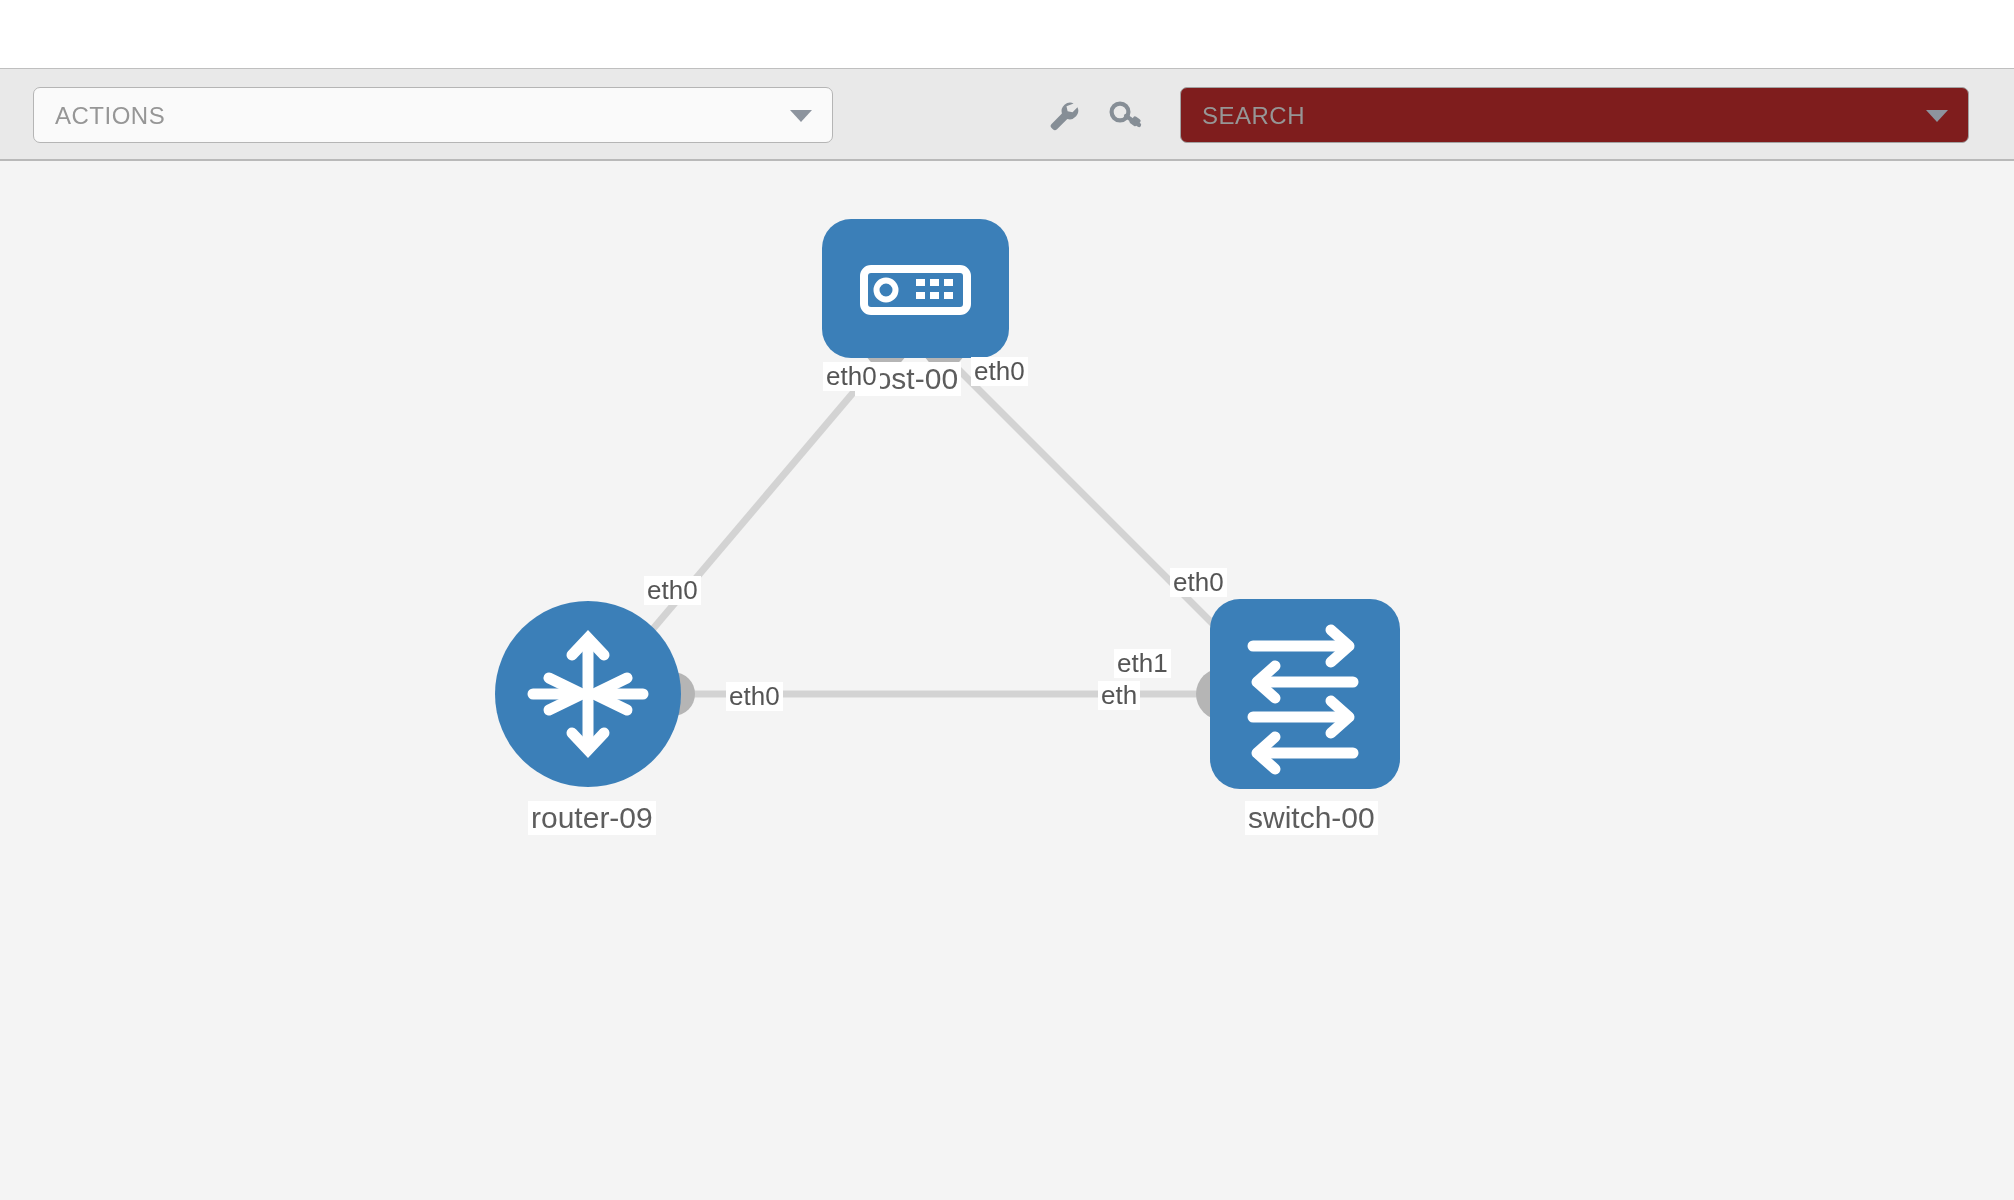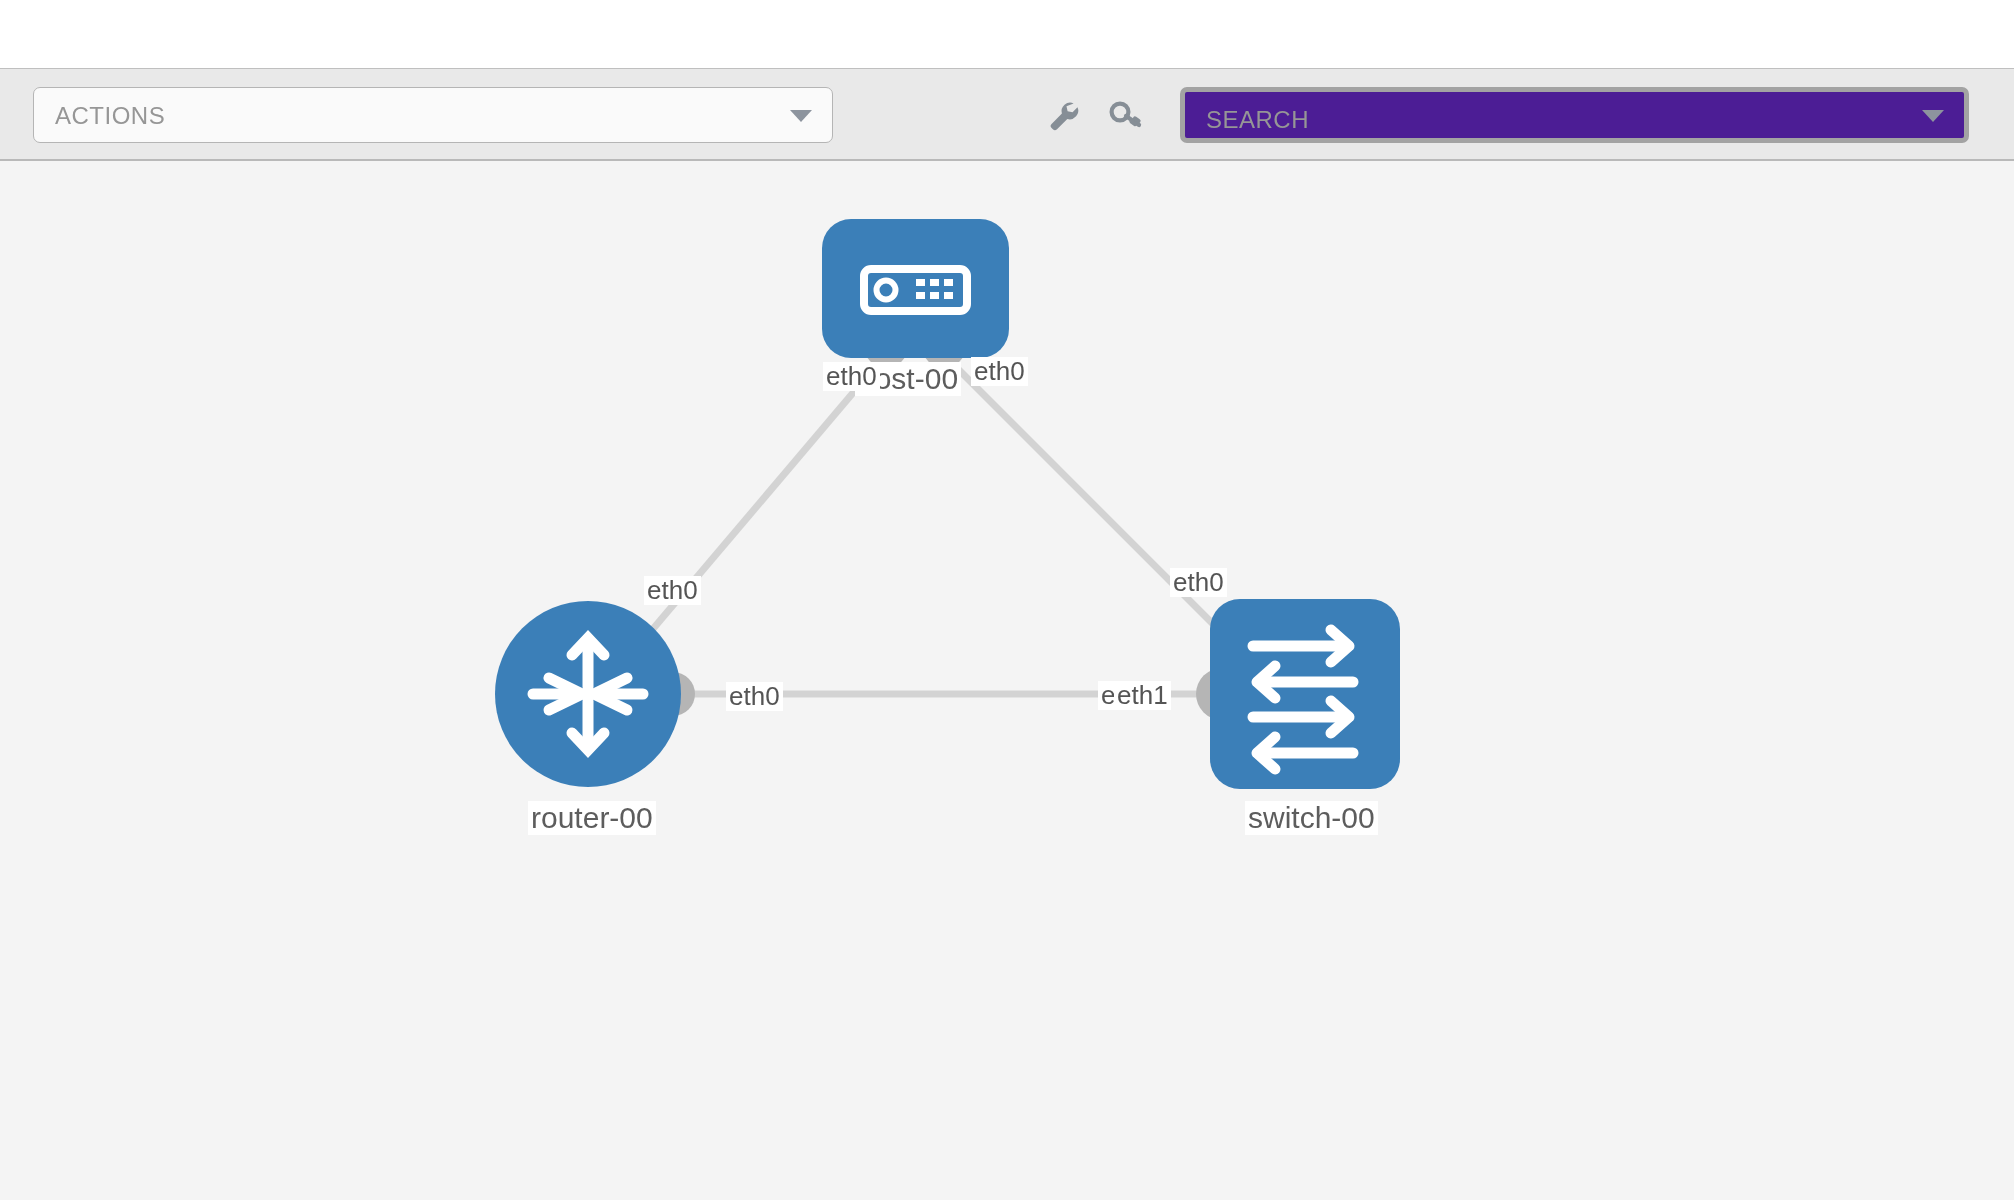--- a/index.html
+++ b/index.html
@@ -87,22 +87,22 @@
     cursor: pointer;
   }
   .tool-icon svg { display: block; }
   .icon-wrench { left: 1043px; }
   .icon-key    { left: 1105px; }
 
   .search-box {
     position: absolute;
     left: 1180px; top: 18px;
     width: 789px; height: 56px;
-    background: #4c1d95;
-    border: 5px solid #a3a3a3;
+    background: #7f1d1d;
+    border: 1px solid #a3a3a3;
     border-radius: 7px;
     box-sizing: border-box;
     cursor: text;
   }
   .search-box .sel-label {
     position: absolute;
     left: 21px; top: 14px;
     font-size: 24px;
     color: #969696;
     letter-spacing: 0.5px;
@@ -229,25 +229,25 @@
           <path d="M1275 505 L1257 521 L1275 537"></path>
           <path d="M1253 556 L1348 556"></path>
           <path d="M1331 540 L1349 556 L1331 572"></path>
           <path d="M1353 592 L1258 592"></path>
           <path d="M1275 576 L1257 592 L1275 608"></path>
         </g>
       </g>
     </svg>
 
     <div class="nlabel node-name" style="left:855px; top:178px;margin-top:23px;">host-00</div>
-    <div class="nlabel node-name" style="left:528px; top:640px;">router-00</div>
+    <div class="nlabel node-name" style="left:528px; top:640px;">router-09</div>
     <div class="nlabel node-name" style="left:1245px; top:640px;">switch-00</div>
 
     <div class="nlabel if-label" style="left:823px; top:201px;">eth0</div>
     <div class="nlabel if-label" style="left:971px; top:196px;">eth0</div>
     <div class="nlabel if-label" style="left:644px; top:415px;">eth0</div>
     <div class="nlabel if-label" style="left:1170px; top:407px;">eth0</div>
     <div class="nlabel if-label" style="left:726px; top:521px;">eth0</div>
     <div class="nlabel if-label" style="left:1098px; top:520px;">eth</div>
-    <div class="nlabel if-label" style="left:1114px; top:520px;">eth1</div>
+    <div class="nlabel if-label" style="left:1114px; top:488px;">eth1</div>
 
   </div>
 </div>
 
 </body></html>

